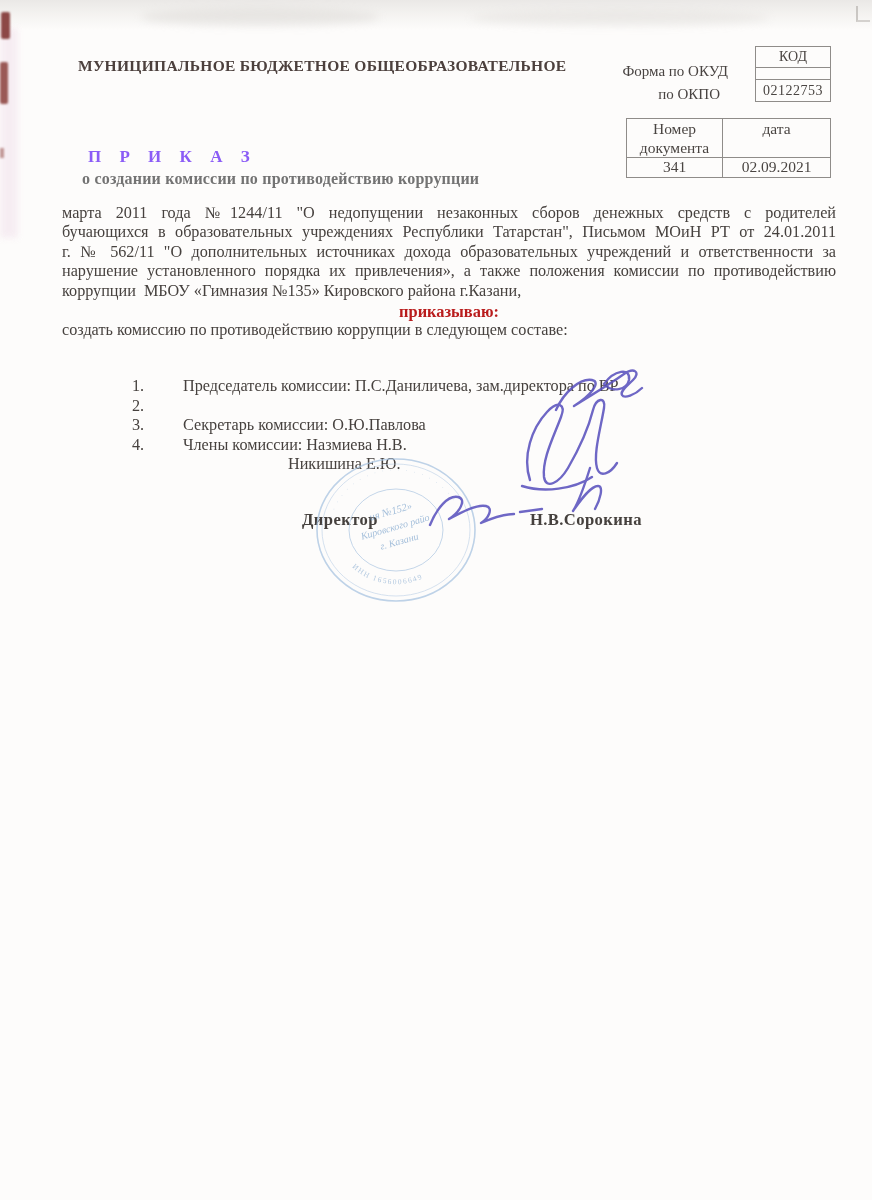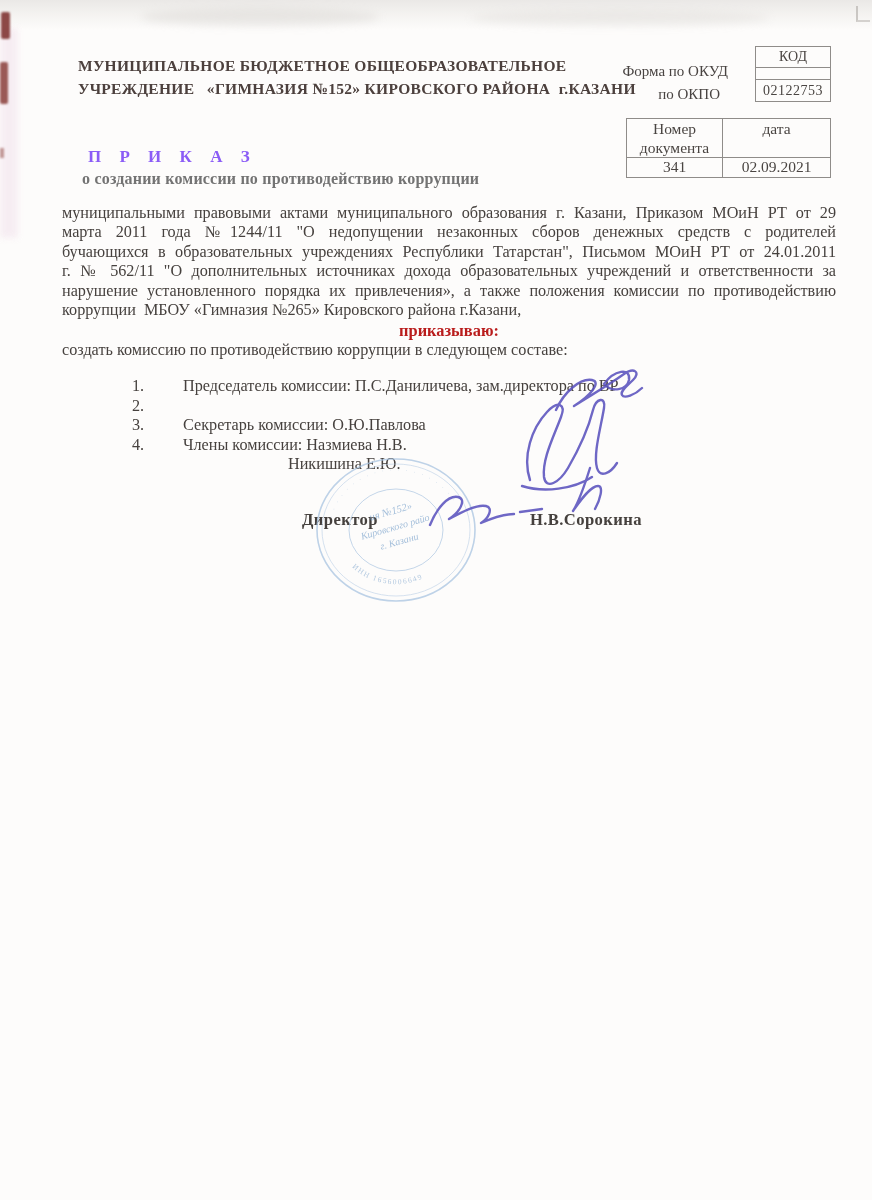--- a/index.html
+++ b/index.html
@@ -107,21 +107,21 @@
 
 <div class="top-scan"></div>
 <div class="blob blob1"></div>
 <div class="blob blob2"></div>
 <div class="edge-pink"></div>
 <div class="edge-mark1"></div>
 <div class="edge-mark2"></div>
 <div class="edge-mark3"></div>
 <div class="corner-mark"></div>
 
-<div class="org-block"><span>МУНИЦИПАЛЬНОЕ БЮДЖЕТНОЕ ОБЩЕОБРАЗОВАТЕЛЬНОЕ</span><br><span>УЧРЕЖДЕНИЕ   «ГИМНАЗИЯ №152» КИРОВСКОГО РАЙОНА  г.КАЗАНИ</span></div>
+<div class="org-block"><span>МУНИЦИПАЛЬНОЕ БЮДЖЕТНОЕ ОБЩЕОБРАЗОВАТЕЛЬНОЕ</span><br></div>
 
 <div class="okud-block">
   <div>Форма по ОКУД</div>
   <div class="okud-line2">по ОКПО</div>
 </div>
 
 <table class="kod-table">
   <tbody>
       <tr>
         <td class="kod-h">КОД</td>
@@ -145,26 +145,25 @@
     <td class="dt-v">341</td>
     <td class="dt-v">02.09.2021</td>
   </tr>
 </tbody>
   </table>
 
 <div class="prikaz">П Р И К А З</div>
 <div class="subject">о создании комиссии по противодействию коррупции</div>
 
 <div class="body-par">
-  <div class="jline">муниципальными правовыми актами муниципального образования г. Казани, Приказом МОиН РТ от 29</div>
   <div class="jline">марта 2011 года №1244/11 "О недопущении незаконных сборов денежных средств с родителей</div>
   <div class="jline">бучающихся в образовательных учреждениях Республики Татарстан", Письмом МОиН РТ от 24.01.2011</div>
   <div class="jline">г. № 562/11 "О дополнительных источниках дохода образовательных учреждений и ответственности за</div>
   <div class="jline">нарушение установленного порядка их привлечения», а также положения комиссии по противодействию</div>
-  <div class="jline last">коррупции  МБОУ «Гимназия №265» Кировского района г.Казани,</div>
+  <div class="jline last">коррупции  МБОУ «Гимназия №135» Кировского района г.Казани,</div>
   <div class="rezword">приказываю:</div>
   <div class="intro">создать комиссию по противодействию коррупции в следующем составе:</div>
 </div>
 
 <div class="list-block">
   <div class="li">
     <span class="num">1.</span>
     <span class="txt">Председатель комиссии: П.С.Даниличева, зам.директора по ВР</span>
   </div>
   <div class="li">

